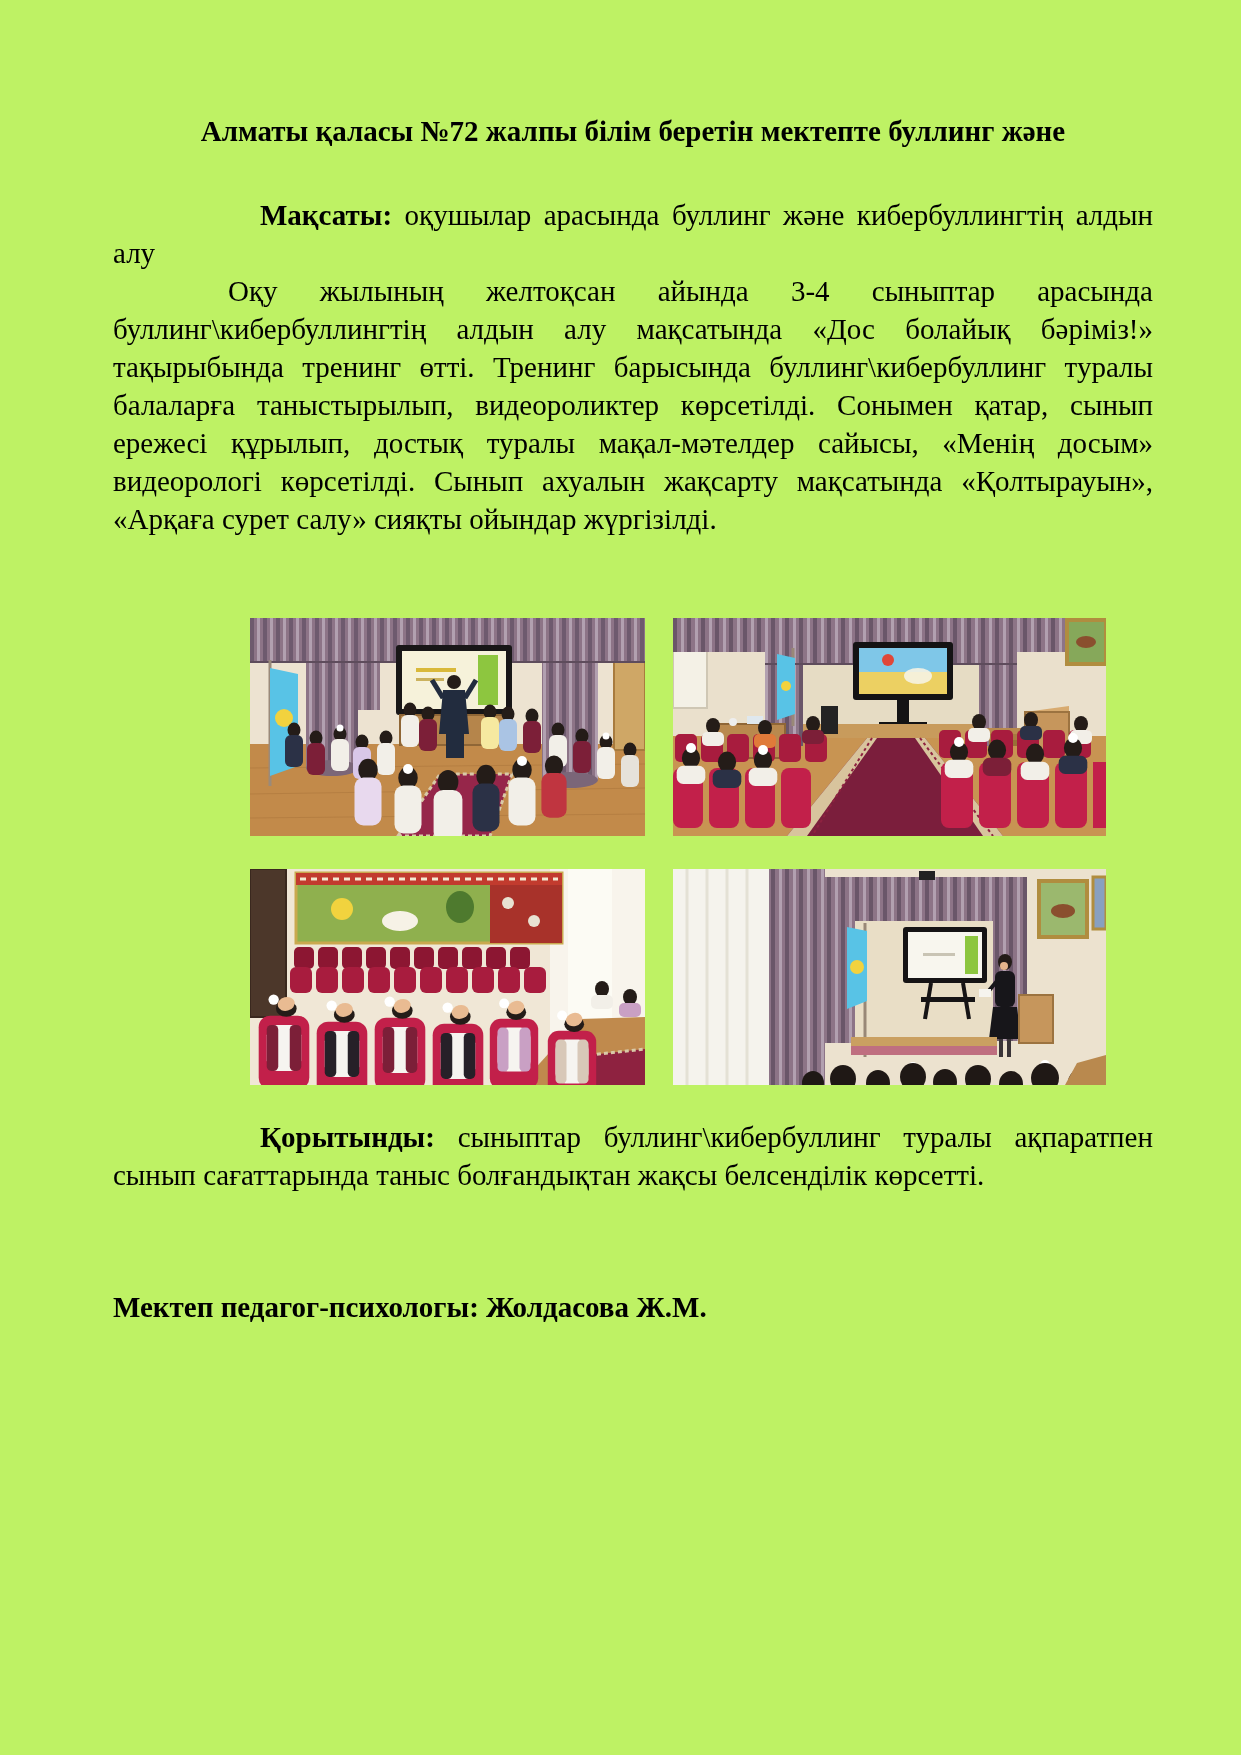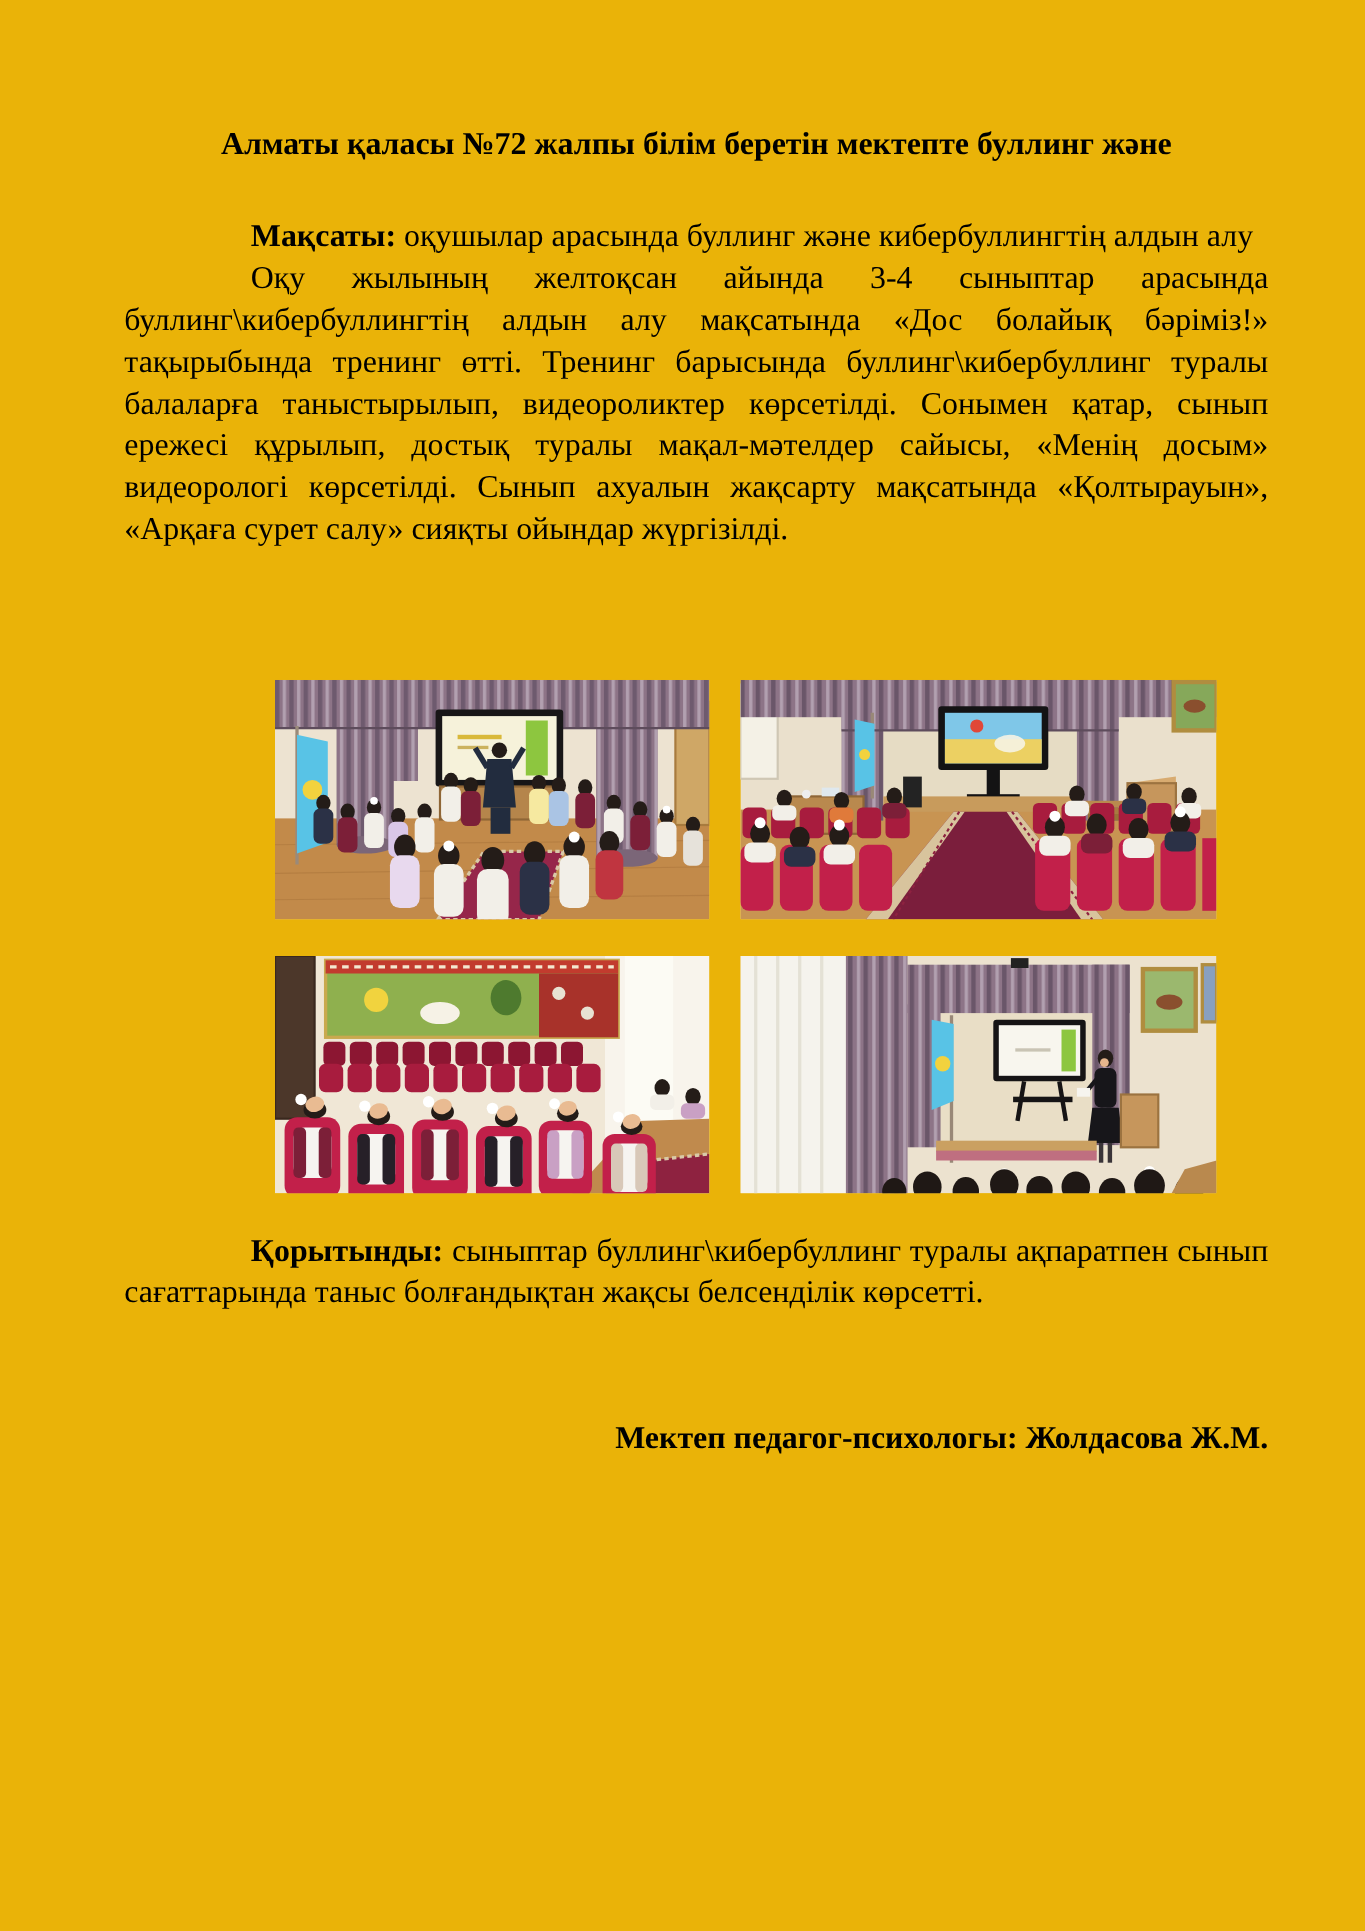--- a/index.html
+++ b/index.html
@@ -3,21 +3,21 @@
 <meta charset="utf-8">
 <title>Анықтама</title>
 <style>
   * { margin: 0; padding: 0; box-sizing: border-box; }
   html, body { background: #ffffff; }
   .page {
     position: relative;
     width: 1241px;
     height: 1755px;
     margin: 0 auto;
-    background: #eab308;
+    background: #bef264;
     color: #000000;
     font-family: "Liberation Serif", "DejaVu Serif", serif;
     overflow: hidden;
   }
   .doc-title {
     position: absolute;
     top: 112px;
     left: 113px;
     width: 1040px;
     text-align: center;
@@ -29,27 +29,27 @@
     position: absolute;
     left: 113px;
     width: 1040px;
     font-size: 29px;
     line-height: 38px;
     text-align: justify;
   }
   .text-block p { text-indent: 115px; }
   .intro-block { top: 196px; }
   .conclusion-block { top: 1118px; }
-  .lead { font-weight: bold; }
+  .lead { font-weight: bold; margin-left: 32px; }
   .signature-line {
     position: absolute;
     top: 1288px;
     left: 113px;
     width: 1040px;
-    text-align: right;
+    text-align: left;
     font-weight: bold;
     font-size: 29px;
     line-height: 38px;
   }
   .photo-grid {
     position: absolute;
     left: 250px;
     top: 618px;
     display: grid;
     grid-template-columns: 395px 433px;

